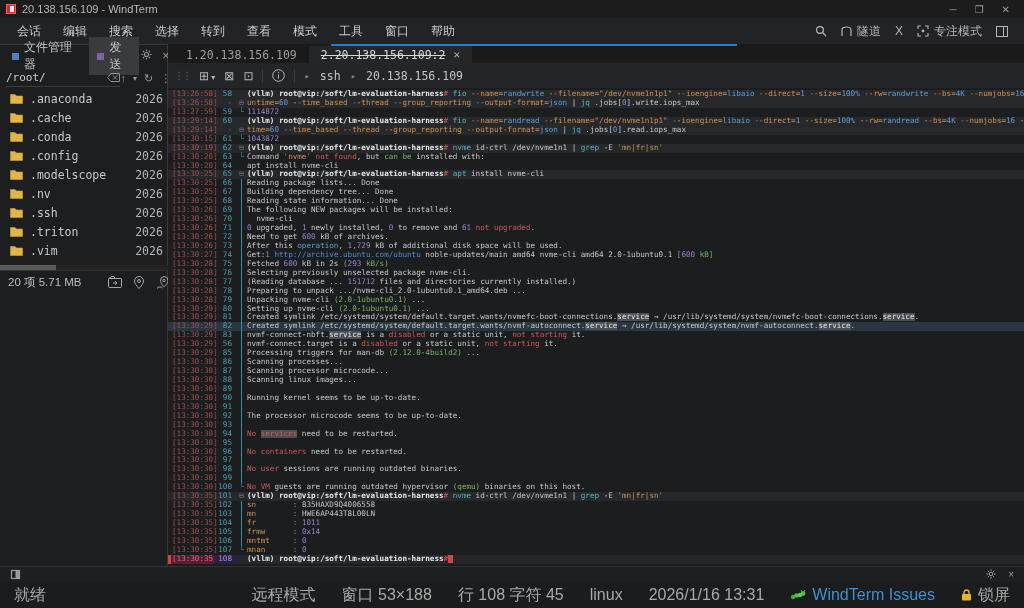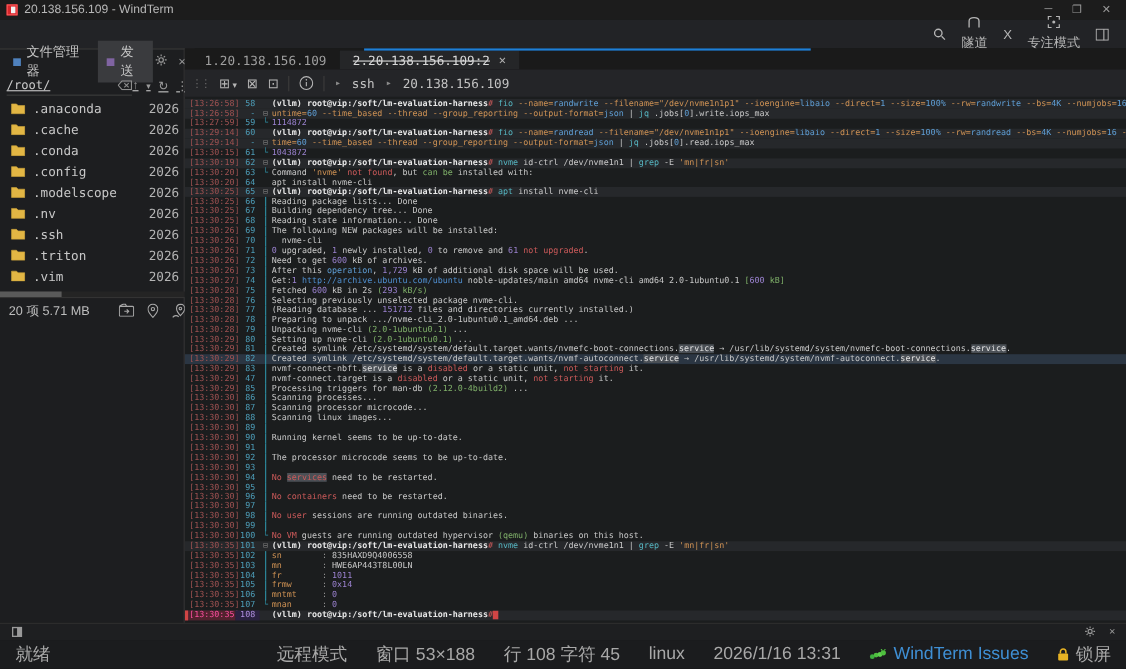--- a/index.html
+++ b/index.html
@@ -5,36 +5,36 @@
   * { margin:0; padding:0; box-sizing:border-box; }
   html,body { width:1024px; height:608px; overflow:hidden; background:#1a1a1a;
     font-family:"Liberation Sans", sans-serif; color:#c8c8c8; }
   .titlebar { height:18px; background:#1c1c1c; display:flex; align-items:center; padding:0 6px; font-size:11px; color:#b8b8b8; }
   .logo { width:10px; height:10px; background:#d8272c; border:1px solid #ff5a5a; margin-right:6px; position:relative; }
   .logo::after{ content:""; position:absolute; right:1px; top:1px; width:4px; height:6px; background:#f2f2f2; }
   .win-controls { margin-left:auto; display:flex; gap:18px; color:#9a9a9a; font-size:10px; padding-right:8px;}
   .menubar { height:26px; background:#222326; display:flex; align-items:center; font-size:12px; color:#cccccc; padding:0 6px; }
   .menu-item { padding:3px 11px; cursor:default; }
   .menubar-right { margin-left:auto; display:flex; align-items:center; gap:14px; color:#b5b5b5; padding-right:10px; font-size:12px;}
-  .mb-ico { display:flex; align-items:center; gap:5px;flex-direction:column; }
+  .mb-ico { display:flex; align-items:center; gap:5px; }
   .main { display:flex; height:522px; }
   
   .sidebar { width:168px; background:#1d1e20; border-right:1px solid #3a3a3a; display:flex; flex-direction:row; }
   .panel-head { height:22px; display:flex; align-items:center; padding:0 8px; font-size:12px; color:#cfcfcf; gap:6px; }
   .sq { width:7px; height:7px; flex:none; }
   .panel-head .tools { margin-left:auto; display:flex; gap:10px; color:#9a9a9a; }
   .filter { height:18px; margin:2px 8px 4px 8px; border-bottom:1px solid #3c3c3c; font-size:11px; color:#6f6f6f; display:flex; align-items:center;}
   .sess { font-size:11.5px; color:#c3c3c3; text-decoration:line-through; padding:2px 4px 2px 28px; font-family:"DejaVu Sans Mono",monospace;}
   .explorer { flex:1; overflow:hidden; }
   .filepanel { height:250px; border-top:1px solid #3a3a3a; display:flex; flex-direction:column; }
   .fp-tabs { height:22px; display:flex; align-items:center; font-size:12px; gap:2px; padding:0 4px;}
   .fp-tab { display:flex; align-items:center; gap:5px; padding:2px 8px; color:#c5c5c5;}
   .fp-tab.active { background:#3a3b3e; }
   .fp-tabs .tools { margin-left:auto; display:flex; gap:10px; color:#9a9a9a; padding-right:4px;}
-  .pathrow { height:22px; display:flex; align-items:center; padding:0 6px; gap:0; font-size:11px;text-decoration:underline; }
+  .pathrow { height:22px; display:flex; align-items:center; padding:0 6px; gap:0; font-size:11px; }
   .pathbox { flex:1; display:flex; align-items:center; border-bottom:1px solid #3c3c3c; color:#cccccc; font-family:"DejaVu Sans Mono",monospace; height:18px; }
   .pathbox .bs { margin-left:auto; color:#8d8d8d; }
   .path-ico { color:#9a9a9a; font-size:11px; display:flex; gap:7px; align-items:center;}
   .cols { height:18px; display:flex; font-size:11px; color:#b0b0b0; border-bottom:1px solid #333; align-items:center; padding:0 6px;}
   .col-name { flex:1; display:flex; gap:4px; align-items:center;}
   .col-date { width:40px; border-left:1px solid #333; padding-left:5px; overflow:hidden; white-space:nowrap;}
   .flist { flex:1; overflow:hidden; position:relative;}
   .frow { height:19px; display:flex; align-items:center; padding:0 6px 0 10px; font-size:11.5px; color:#c8c8c8; font-family:"DejaVu Sans Mono",monospace;}
   .frow .fname { flex:1; overflow:hidden; white-space:nowrap;}
   .frow .fdate { width:36px; color:#b5b5b5; overflow:hidden; white-space:nowrap;margin-left:29px;}
@@ -94,20 +94,32 @@
   <div class="logo"></div>
   <span>20.138.156.109 - WindTerm</span>
   <div class="win-controls">
     <span>─</span>
     <span>❐</span>
     <span>✕</span>
   </div>
 </div>
 
 <div class="menubar">
+  <div id="menu-items" style="display:flex;">
+      <span class="menu-item">会话</span>
+      <span class="menu-item">编辑</span>
+      <span class="menu-item">搜索</span>
+      <span class="menu-item">选择</span>
+      <span class="menu-item">转到</span>
+      <span class="menu-item">查看</span>
+      <span class="menu-item">模式</span>
+      <span class="menu-item">工具</span>
+      <span class="menu-item">窗口</span>
+      <span class="menu-item">帮助</span>
+    </div>
   <div class="menubar-right">
     <span>
       <svg width="12" height="12" viewBox="0 0 12 12">
           <circle cx="5" cy="5" r="3.4" fill="none" stroke="#b5b5b5" stroke-width="1.2"></circle>
           <line x1="8" y1="8" x2="11" y2="11" stroke="#b5b5b5" stroke-width="1.2"></line>
         </svg>
     </span>
     <span class="mb-ico">
       <svg width="11" height="11" viewBox="0 0 11 11">
           <path d="M1 10 V4 Q1 1 5.5 1 Q10 1 10 4 V10" fill="none" stroke="#b5b5b5" stroke-width="1.2"></path>
@@ -389,21 +401,21 @@
         <div class="trow"><span class="g-ts">[13:30:27]</span><span class="g-ln">74</span><span class="g-fold"><span class="guide"></span></span><span class="g-txt"><span class="sw">Get:</span><span class="sn">1</span><span class="sw"> </span><span class="su">http://archive.ubuntu.com/ubuntu</span><span class="sw"> noble-updates/main amd64 nvme-cli amd64 2.0-1ubuntu0.1 </span><span class="sg">[</span><span class="sn">600</span><span class="sg"> kB]</span></span></div>
         <div class="trow"><span class="g-ts">[13:30:28]</span><span class="g-ln">75</span><span class="g-fold"><span class="guide"></span></span><span class="g-txt"><span class="sw">Fetched </span><span class="sn">600</span><span class="sw"> kB in 2s </span><span class="sg">(</span><span class="sn">293</span><span class="sg"> kB/s)</span></span></div>
         <div class="trow"><span class="g-ts">[13:30:28]</span><span class="g-ln">76</span><span class="g-fold"><span class="guide"></span></span><span class="g-txt"><span class="sw">Selecting previously unselected package nvme-cli.</span></span></div>
         <div class="trow"><span class="g-ts">[13:30:28]</span><span class="g-ln">77</span><span class="g-fold"><span class="guide"></span></span><span class="g-txt"><span class="sw">(Reading database ... </span><span class="sn">151712</span><span class="sw"> files and directories currently installed.)</span></span></div>
         <div class="trow"><span class="g-ts">[13:30:28]</span><span class="g-ln">78</span><span class="g-fold"><span class="guide"></span></span><span class="g-txt"><span class="sw">Preparing to unpack .../nvme-cli_2.0-1ubuntu0.1_amd64.deb ...</span></span></div>
         <div class="trow"><span class="g-ts">[13:30:28]</span><span class="g-ln">79</span><span class="g-fold"><span class="guide"></span></span><span class="g-txt"><span class="sw">Unpacking nvme-cli </span><span class="sg">(2.0-1ubuntu0.1)</span><span class="sw"> ...</span></span></div>
         <div class="trow"><span class="g-ts">[13:30:29]</span><span class="g-ln">80</span><span class="g-fold"><span class="guide"></span></span><span class="g-txt"><span class="sw">Setting up nvme-cli </span><span class="sg">(2.0-1ubuntu0.1)</span><span class="sw"> ...</span></span></div>
         <div class="trow"><span class="g-ts">[13:30:29]</span><span class="g-ln">81</span><span class="g-fold"><span class="guide"></span></span><span class="g-txt"><span class="sw">Created symlink /etc/systemd/system/default.target.wants/nvmefc-boot-connections.</span><span class="shl">service</span><span class="sw"> → /usr/lib/systemd/system/nvmefc-boot-connections.</span><span class="shl">service</span><span class="sw">.</span></span></div>
         <div class="trow sel"><span class="g-ts">[13:30:29]</span><span class="g-ln">82</span><span class="g-fold"><span class="guide"></span></span><span class="g-txt"><span class="sw">Created symlink /etc/systemd/system/default.target.wants/nvmf-autoconnect.</span><span class="shl">service</span><span class="sw"> → /usr/lib/systemd/system/nvmf-autoconnect.</span><span class="shl">service</span><span class="sw">.</span></span></div>
         <div class="trow"><span class="g-ts">[13:30:29]</span><span class="g-ln">83</span><span class="g-fold"><span class="guide"></span></span><span class="g-txt"><span class="sw">nvmf-connect-nbft.</span><span class="shl">service</span><span class="sw"> is a </span><span class="sr">disabled</span><span class="sw"> or a static unit, </span><span class="sr">not starting</span><span class="sw"> it.</span></span></div>
-        <div class="trow"><span class="g-ts">[13:30:29]</span><span class="g-ln">47</span><span class="g-fold"><span class="guide"></span></span><span class="g-txt"><span class="sw">nvmf-connect.target is a </span><span class="sr">disabled</span><span class="sw"> or a static unit, </span><span class="sr">not starting</span><span class="sw"> it.</span></span></div>
+        <div class="trow"><span class="g-ts">[13:30:29]</span><span class="g-ln">56</span><span class="g-fold"><span class="guide"></span></span><span class="g-txt"><span class="sw">nvmf-connect.target is a </span><span class="sr">disabled</span><span class="sw"> or a static unit, </span><span class="sr">not starting</span><span class="sw"> it.</span></span></div>
         <div class="trow"><span class="g-ts">[13:30:29]</span><span class="g-ln">85</span><span class="g-fold"><span class="guide"></span></span><span class="g-txt"><span class="sw">Processing triggers for man-db </span><span class="sg">(2.12.0-4build2)</span><span class="sw"> ...</span></span></div>
         <div class="trow"><span class="g-ts">[13:30:30]</span><span class="g-ln">86</span><span class="g-fold"><span class="guide"></span></span><span class="g-txt"><span class="sw">Scanning processes...</span></span></div>
         <div class="trow"><span class="g-ts">[13:30:30]</span><span class="g-ln">87</span><span class="g-fold"><span class="guide"></span></span><span class="g-txt"><span class="sw">Scanning processor microcode...</span></span></div>
         <div class="trow"><span class="g-ts">[13:30:30]</span><span class="g-ln">88</span><span class="g-fold"><span class="guide"></span></span><span class="g-txt"><span class="sw">Scanning linux images...</span></span></div>
         <div class="trow"><span class="g-ts">[13:30:30]</span><span class="g-ln">89</span><span class="g-fold"><span class="guide"></span></span><span class="g-txt"></span></div>
         <div class="trow"><span class="g-ts">[13:30:30]</span><span class="g-ln">90</span><span class="g-fold"><span class="guide"></span></span><span class="g-txt"><span class="sw">Running kernel seems to be up-to-date.</span></span></div>
         <div class="trow"><span class="g-ts">[13:30:30]</span><span class="g-ln">91</span><span class="g-fold"><span class="guide"></span></span><span class="g-txt"></span></div>
         <div class="trow"><span class="g-ts">[13:30:30]</span><span class="g-ln">92</span><span class="g-fold"><span class="guide"></span></span><span class="g-txt"><span class="sw">The processor microcode seems to be up-to-date.</span></span></div>
         <div class="trow"><span class="g-ts">[13:30:30]</span><span class="g-ln">93</span><span class="g-fold"><span class="guide"></span></span><span class="g-txt"></span></div>
         <div class="trow"><span class="g-ts">[13:30:30]</span><span class="g-ln">94</span><span class="g-fold"><span class="guide"></span></span><span class="g-txt"><span class="sr">No </span><span class="shr">services</span><span class="sw"> need to be restarted.</span></span></div>

